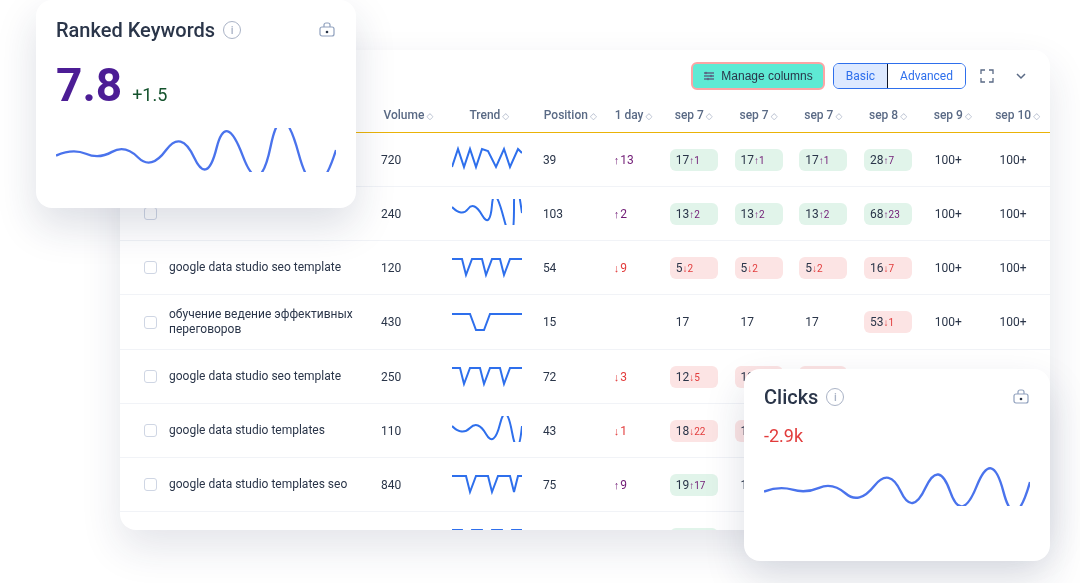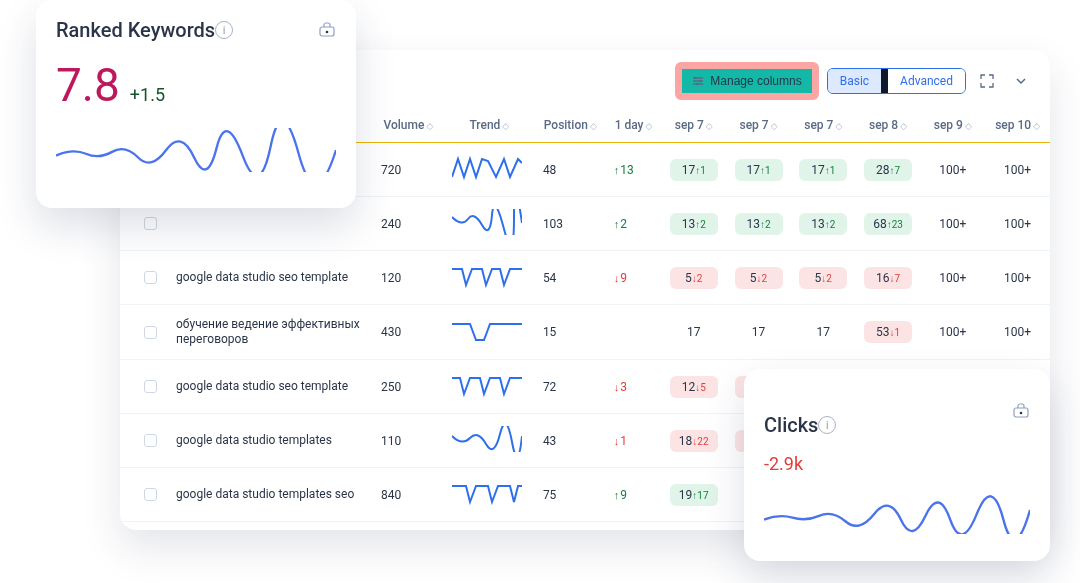--- a/index.html
+++ b/index.html
@@ -30,42 +30,42 @@
     justify-content: flex-end;
     align-items: center;
     gap: 8px;
     padding: 12px 16px 8px;
   }
   .btn {
     display: inline-flex;
     align-items: center;
     gap: 6px;
     padding: 5px 10px;
-    border: 7px solid #fca5a5;
+    border: 2px solid #fca5a5;
     border-radius: 6px;
     font-size: 12px;
     color: #2a3549;
-    background: #14b8a6;
+    background: #5eead4;
     cursor: pointer;
   }
   .toggle-group {
     display: inline-flex;
     border: 1px solid #2e6fec;
     border-radius: 6px;
     overflow: hidden;
   }
   .toggle-btn {
     padding: 5px 12px;
     font-size: 12px;
     color: #2e6fec;
     background: #fff;
     cursor: pointer;
   }
   .toggle-btn.active { background: #dde9ff; }
-  .toggle-btn + .toggle-btn { border-left: 7px solid #0f172a; }
+  .toggle-btn + .toggle-btn { border-left: 1px solid #0f172a; }
   .icon-btn {
     width: 26px; height: 26px;
     display: inline-flex; align-items: center; justify-content: center;
     color: #5a6a85; cursor: pointer;
   }
 
   
   .tbl { width: 100%; border-collapse: collapse; font-size: 12px; }
   .tbl th {
     text-align: center;
@@ -76,79 +76,78 @@
     white-space: nowrap;
   }
   .tbl td {
     padding: 12px 8px;
     border-bottom: 1px solid #f1f3f7;
     color: #2a3549;
     white-space: nowrap;
     vertical-align: middle;
   }
   .sort-caret { font-size: 9px; color: #aab3c6; margin-left: 2px; }
-  .kw-cell { display: flex; align-items: center; gap: 19px; max-width: 220px; white-space: normal; line-height: 1.25; }
+  .kw-cell { display: flex; align-items: center; gap: 12px; max-width: 220px; white-space: normal; line-height: 1.25; }
   .chk {
     width: 13px; height: 13px; border: 1.5px solid #cfd6e4; border-radius: 3px; flex-shrink:0;
   }
   .trend-svg { width: 70px; height: 26px; }
   .trend-svg path { stroke: #2e6fec; stroke-width: 2; fill: none; }
-  .delta-up { color: #15803d; }
+  .delta-up { color: #701a75; }
   .delta-down { color: #e23c3c; }
   .arrow { font-size: 11px; margin-right: 1px; }
   .hist-cell {
     padding: 4px 6px;
     border-radius: 6px;
     display: inline-flex;
     gap: 0;
     align-items: baseline;
     min-width: 48px;
-    justify-content: center;
   }
   .hist-cell .val { color: #2a3549; }
   .hist-cell .d  { font-size: 10px; }
   .bg-up   { background: #e1f4ea; }
   .bg-down { background: #fce4e4; }
 
   
   .rk-card {
     position: absolute;
     left: 36px;
     top: 0;
     width: 320px;
     height: 208px;
     background: #fff;
     border-radius: 16px;
     box-shadow: 0 18px 40px rgba(30,40,80,0.15);
     padding: 18px 20px 10px;
   }
   .card-head { display: flex; align-items: center; justify-content: space-between; }
-  .card-title { font-size: 20px; font-weight: 500; color: #2a3549; display:flex; align-items:center; }
+  .card-title { font-size: 20px; font-weight: 500; color: #2a3549; display:flex; align-items:center; gap:8px; }
   .info-ic { width:18px; height:18px; border:1.5px solid #aab3c6; border-radius:50%; display:inline-flex; align-items:center; justify-content:center; font-size:11px; color:#aab3c6; }
   .bag-ic { width:18px; height:18px; }
   .metric-row { display:flex; align-items: baseline; gap: 10px; margin-top: 16px; }
-  .metric-val { font-size: 46px; font-weight: 400; color: #be185d; }
+  .metric-val { font-size: 46px; font-weight: 700; color: #4c1d95; }
   .metric-delta-up { font-size: 18px; color: #14532d; }
   .metric-delta-down { font-size: 18px; color: #e23c3c; }
   .spark { width: 100%; height: 44px; margin-top: 16px; }
   .spark path { stroke:#4a73ec; stroke-width:2.5; fill:none; }
 
   
   .clicks-card {
     position: absolute;
     right: 30px;
     bottom: 22px;
     width: 306px;
     height: 192px;
     background: #fff;
     border-radius: 16px;
     box-shadow: 0 18px 40px rgba(30,40,80,0.15);
     padding: 16px 20px 10px;
   }
-  .clicks-card .card-title { font-size: 20px; margin-top: 28px; }
+  .clicks-card .card-title { font-size: 20px; }
   .clicks-card .metric-val { font-size: 42px; }
 
   .col-vol   { width: 70px; }
   .col-trend { width: 90px; }
   .col-pos   { width: 70px; }
   .col-1d    { width: 55px; }
   .col-hist  { width: 58px; text-align:center; }
   .center    { text-align: center; }
 </style>
 </head>
@@ -204,21 +203,21 @@
             <div class="kw-cell">
      <span class="chk"></span>
      <span></span>
             </div>
           </td>
           <td>720</td>
           <td>
     <svg class="trend-svg" viewBox="0 0 70 26">
               <path d="M0 22 L6 4 L12 22 L18 4 L24 22 L30 4 L36 6 L44 22 L52 4 L58 22 L66 4 L70 8"></path>
             </svg></td>
-          <td>48</td>
+          <td>39</td>
           <td><span class="delta-up"><span class="arrow">↑</span>13</span></td>
           <td class="center"><span class="hist-cell bg-up">
               <span class="val">17</span>
               <span class="d delta-up">↑1</span>
             </span></td>
           <td class="center"><span class="hist-cell bg-up">
               <span class="val">17</span>
               <span class="d delta-up">↑1</span>
             </span></td>
           <td class="center"><span class="hist-cell bg-up">

